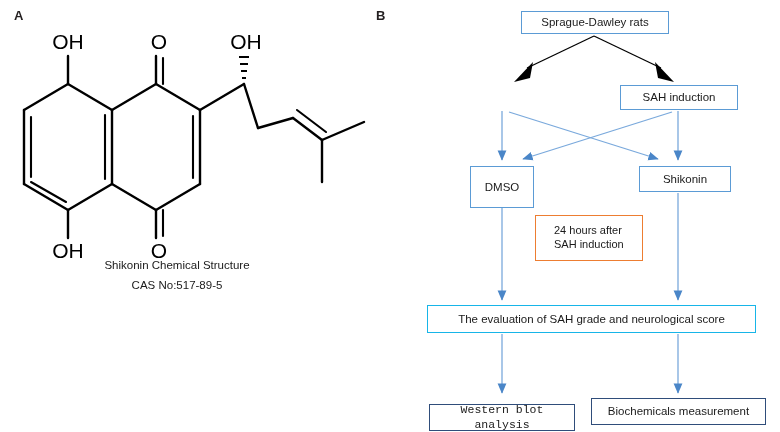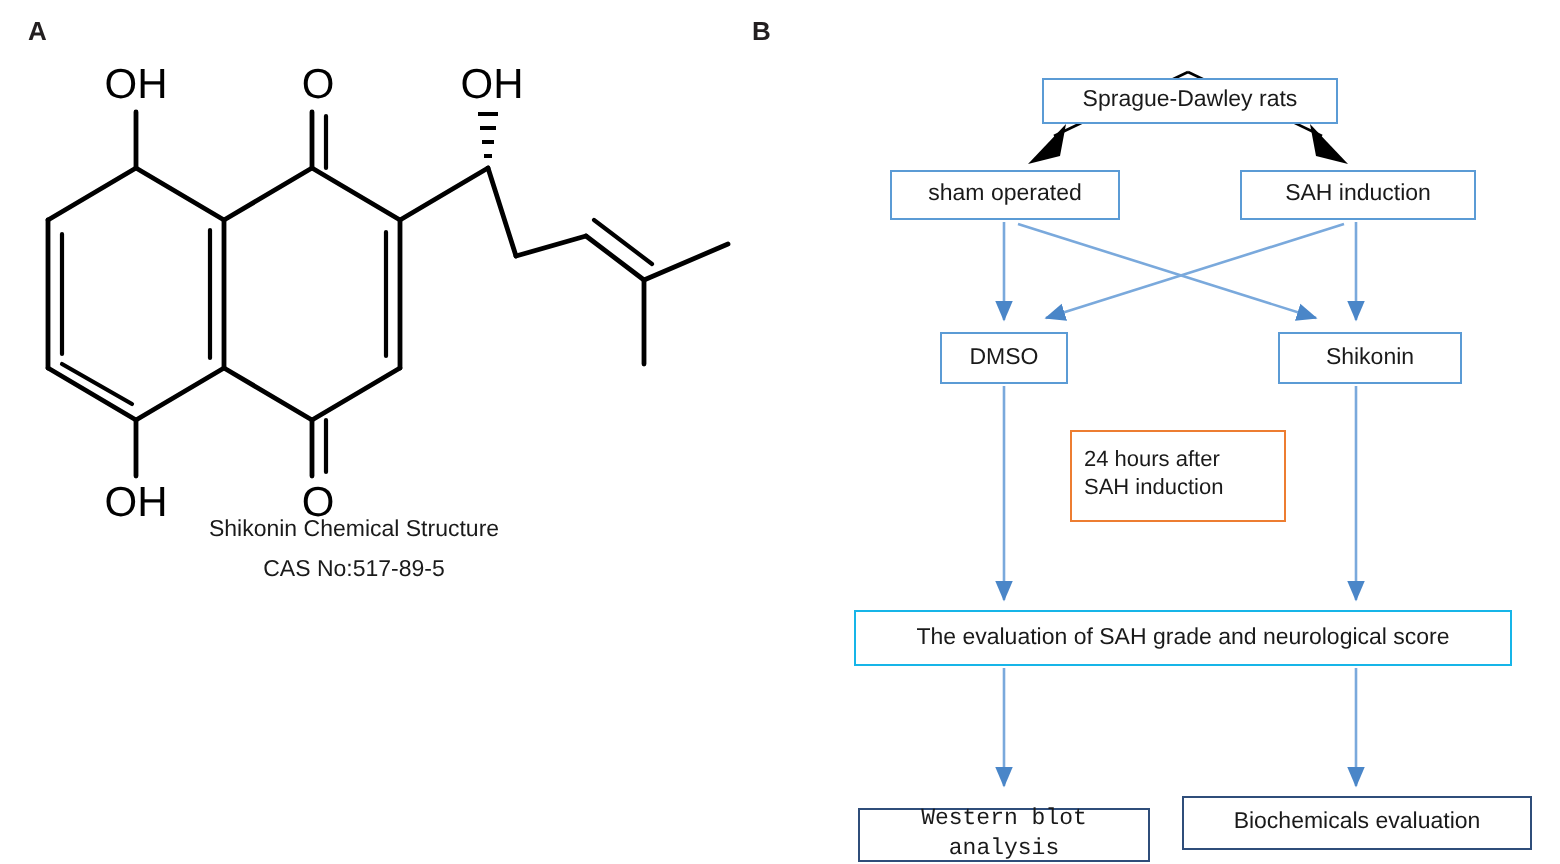--- a/index.html
+++ b/index.html
@@ -32,27 +32,27 @@
     position:absolute;box-sizing:border-box;background:#ffffff;
     display:flex;align-items:center;justify-content:center;
     font-size:11.5px;line-height:1.25;text-align:center;color:#1a1a1a;
     white-space:pre-line;
   }
   .b-blue{border:1.3px solid #5b9bd5;}
   .b-orange{border:1.6px solid #ed7d31;}
   .b-cyan{border:1.4px solid #17b5e8;}
   .b-navy{border:1.5px solid #2f4d7a;}
 
-  #node-rats      {left:521px;top:11px;width:148px;height:23px;margin-top:28px;}
+  #node-rats      {left:521px;top:11px;width:148px;height:23px;}
   #node-sham      {left:445px;top:85px;width:115px;height:25px;}
   #node-sah       {left:620px;top:85px;width:118px;height:25px;}
-  #node-dmso      {left:470px;top:166px;width:64px;height:26px;}
+  #node-dmso      {left:470px;top:166px;width:64px;height:42px;}
   #node-shikonin  {left:639px;top:166px;width:92px;height:26px;}
   #node-24h       {left:535px;top:215px;width:108px;height:46px;
-                   font-size:11px;padding-left:6px;justify-content:flex-start;text-align:left;}
+                   font-size:11px;padding-left:18px;justify-content:flex-start;text-align:left;}
   #node-eval      {left:427px;top:305px;width:329px;height:28px;text-align:center;}
   #node-wb        {left:429px;top:404px;width:146px;height:27px;font-family:Liberation Mono, monospace;}
   #node-bio       {left:591px;top:398px;width:175px;height:27px;}
 </style>
 </head>
 <body>
 
 <div id="panel-a">
 
   <div class="panel-label" id="panel-a-label">A</div>
@@ -153,29 +153,28 @@
 
     <path d="M 678 193 L 678 300" stroke="#7aa9dc" stroke-width="1.3" fill="none" marker-end="url(#blueArrow)"></path>
 
     <path d="M 502 334 L 502 393" stroke="#7aa9dc" stroke-width="1.3" fill="none" marker-end="url(#blueArrow)"></path>
 
     <path d="M 678 334 L 678 393" stroke="#7aa9dc" stroke-width="1.3" fill="none" marker-end="url(#blueArrow)"></path>
   </svg>
 
   <div class="node b-blue" id="node-rats">Sprague-Dawley rats</div>
 
-  <div class="node b-blue" id="node-sham">sham operated</div>
 
   <div class="node b-blue" id="node-sah">SAH induction</div>
 
   <div class="node b-blue" id="node-dmso">DMSO</div>
 
   <div class="node b-blue" id="node-shikonin">Shikonin</div>
 
   <div class="node b-orange" id="node-24h">24 hours after
 SAH induction</div>
 
   <div class="node b-cyan" id="node-eval">The evaluation of SAH grade and neurological score</div>
 
   <div class="node b-navy" id="node-wb">Western blot analysis</div>
 
-  <div class="node b-navy" id="node-bio">Biochemicals evaluation</div>
+  <div class="node b-navy" id="node-bio">Biochemicals measurement</div>
 </div>
 
 </body></html>

